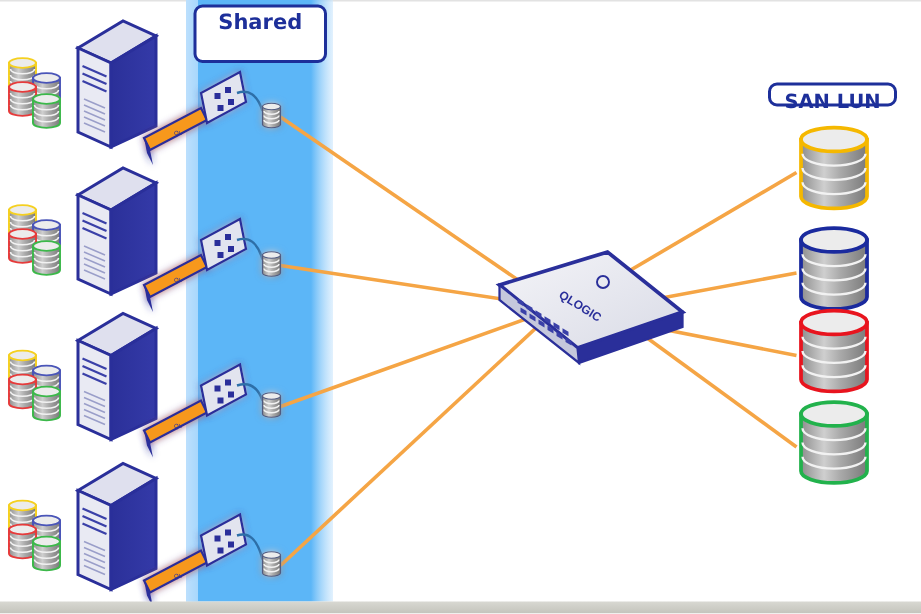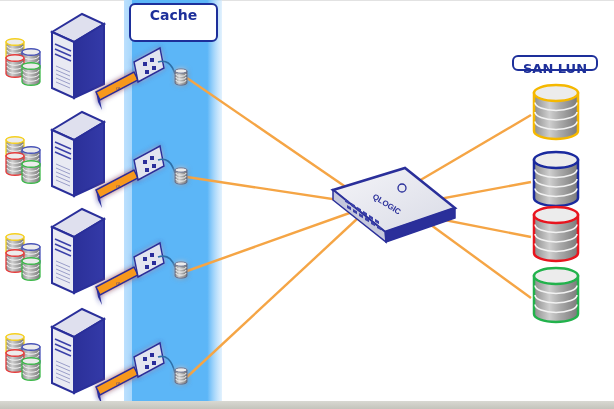--- a/index.html
+++ b/index.html
@@ -371,17 +371,17 @@
         <path d="M534,276 L534,314 A22,7.92 0 0 0 578,314 L578,276 Z" fill="url(#diskBody)" stroke="#22b24c" stroke-width="2.5"></path>
         <path d="M535,285.5 A21,7.92 0 0 0 577,285.5" fill="none" stroke="#f2f2f2" stroke-width="1.5714285714285714"></path>
         <path d="M535,295 A21,7.92 0 0 0 577,295" fill="none" stroke="#f2f2f2" stroke-width="1.5714285714285714"></path>
         <path d="M535,304.5 A21,7.92 0 0 0 577,304.5" fill="none" stroke="#f2f2f2" stroke-width="1.5714285714285714"></path>
         <ellipse cx="556" cy="276" rx="22" ry="7.92" fill="#ececec" stroke="#22b24c" stroke-width="2.5"></ellipse>
       </g>
     </g>
 </svg>
 
 <div class="label-box shared-cache-label">
-  <span>Cache</span>
+  <span>Shared</span>
 </div>
 <div class="label-box san-lun-label">SAN LUN</div>
 
 <div class="bottom-bar"></div>
 
 </body></html>

